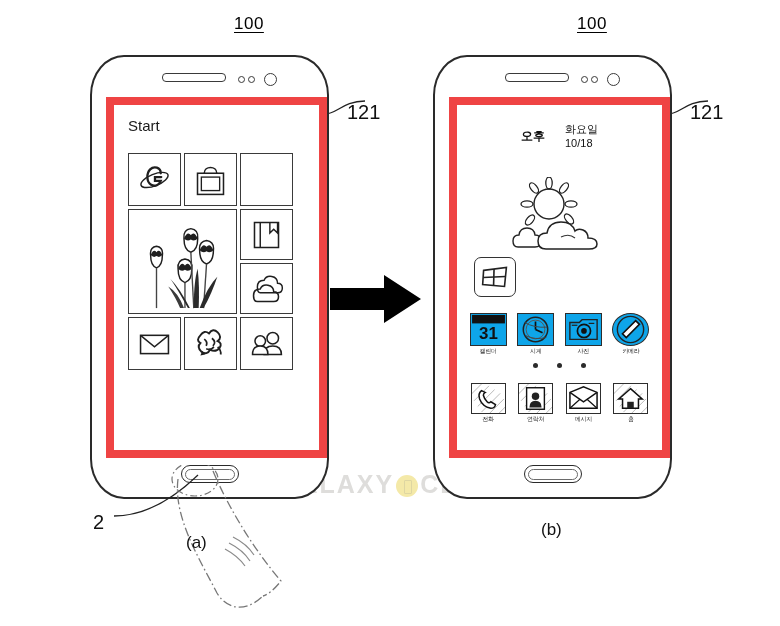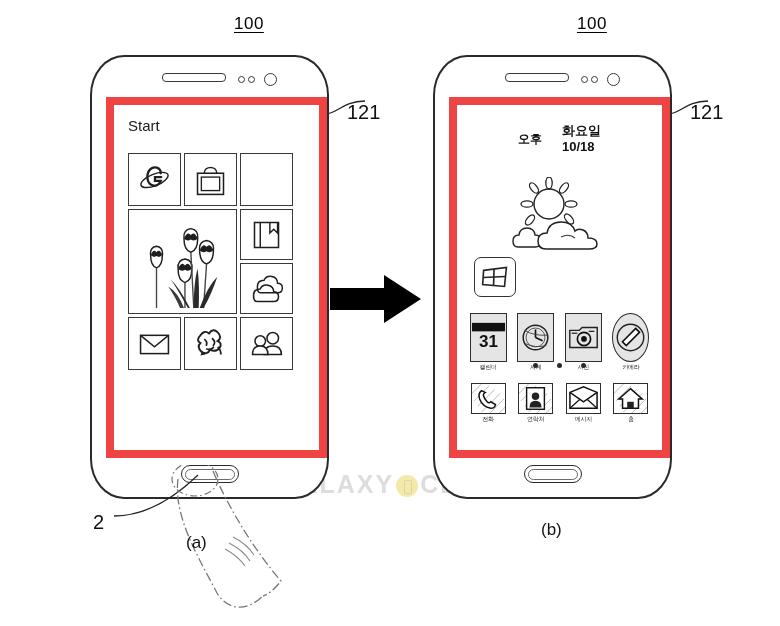--- a/index.html
+++ b/index.html
@@ -132,21 +132,21 @@
   .tile svg{display:block;width:100%;height:100%;}
 
   
   .clockrow{
     position:absolute;left:0;right:0;top:18px;
     display:flex;align-items:center;justify-content:center;
     gap:20px;
   }
   .ampm{font-size:12px;font-weight:bold;color:#111;}
   .bigtime{font-size:37px;font-weight:bold;letter-spacing:-1px;color:#111;line-height:1;}
-  .daterow{font-size:13px;font-weight:bold;line-height:1.25;color:#111;text-align:left;}
+  .daterow{font-size:11px;font-weight:normal;line-height:1.25;color:#111;text-align:left;}
 
   .weather{
     position:absolute;left:44px;top:72px;width:125px;height:78px;
   }
   .weather svg{display:block;width:100%;height:100%;}
 
   .win-tile{
     position:absolute;left:17px;top:152px;
     width:42px;height:40px;
     border:1.6px solid #333;
@@ -156,24 +156,24 @@
     box-sizing:border-box;
   }
   .win-tile svg{display:block;width:100%;height:100%;}
 
   .approw{
     position:absolute;left:9px;right:9px;top:208px;
     display:flex;justify-content:space-between;
   }
   .appcell{width:44px;display:flex;flex-direction:column;align-items:center;}
   .appicon{
-    width:37px;height:49px;
+    width:37px;height:33px;
     border:1.4px solid #2d2d2d;
     box-sizing:border-box;
-    background:#e5e5e5;
+    background:#0ea5e9;
     position:relative;
     overflow:hidden;
   }
   .appicon.round{border-radius:50%;}
   .applabel{
     font-size:6px;
     margin-top:1px;
     color:#2a2a2a;
     letter-spacing:-.3px;
     white-space:nowrap;

